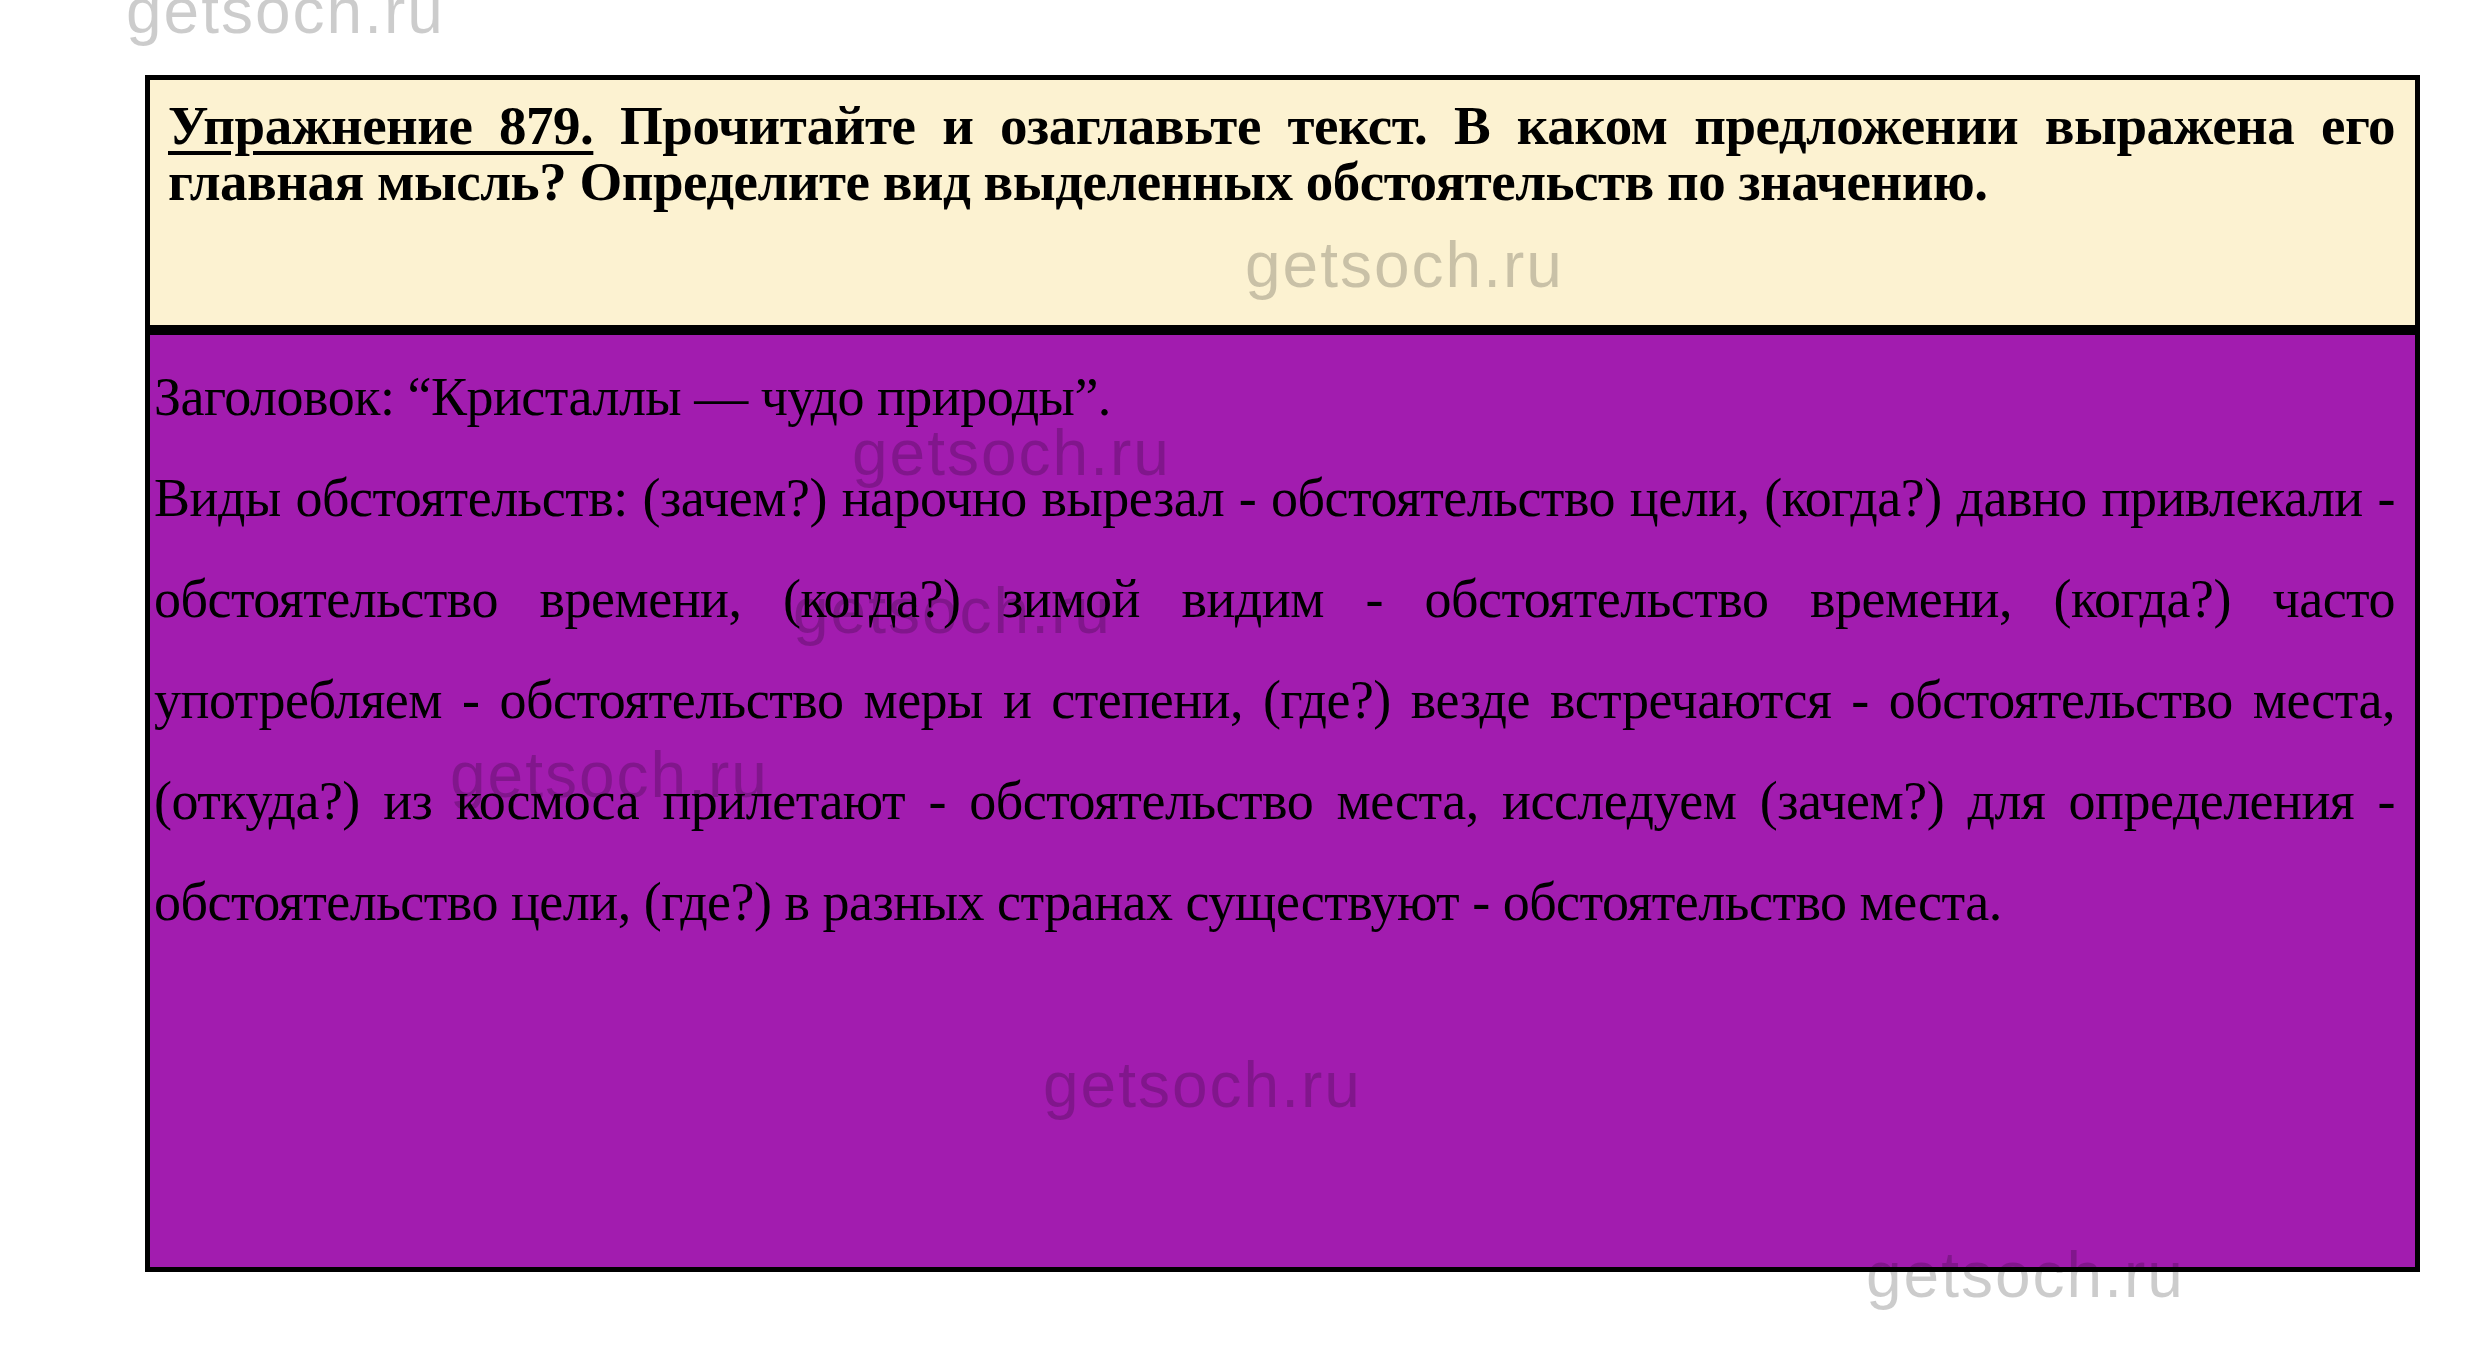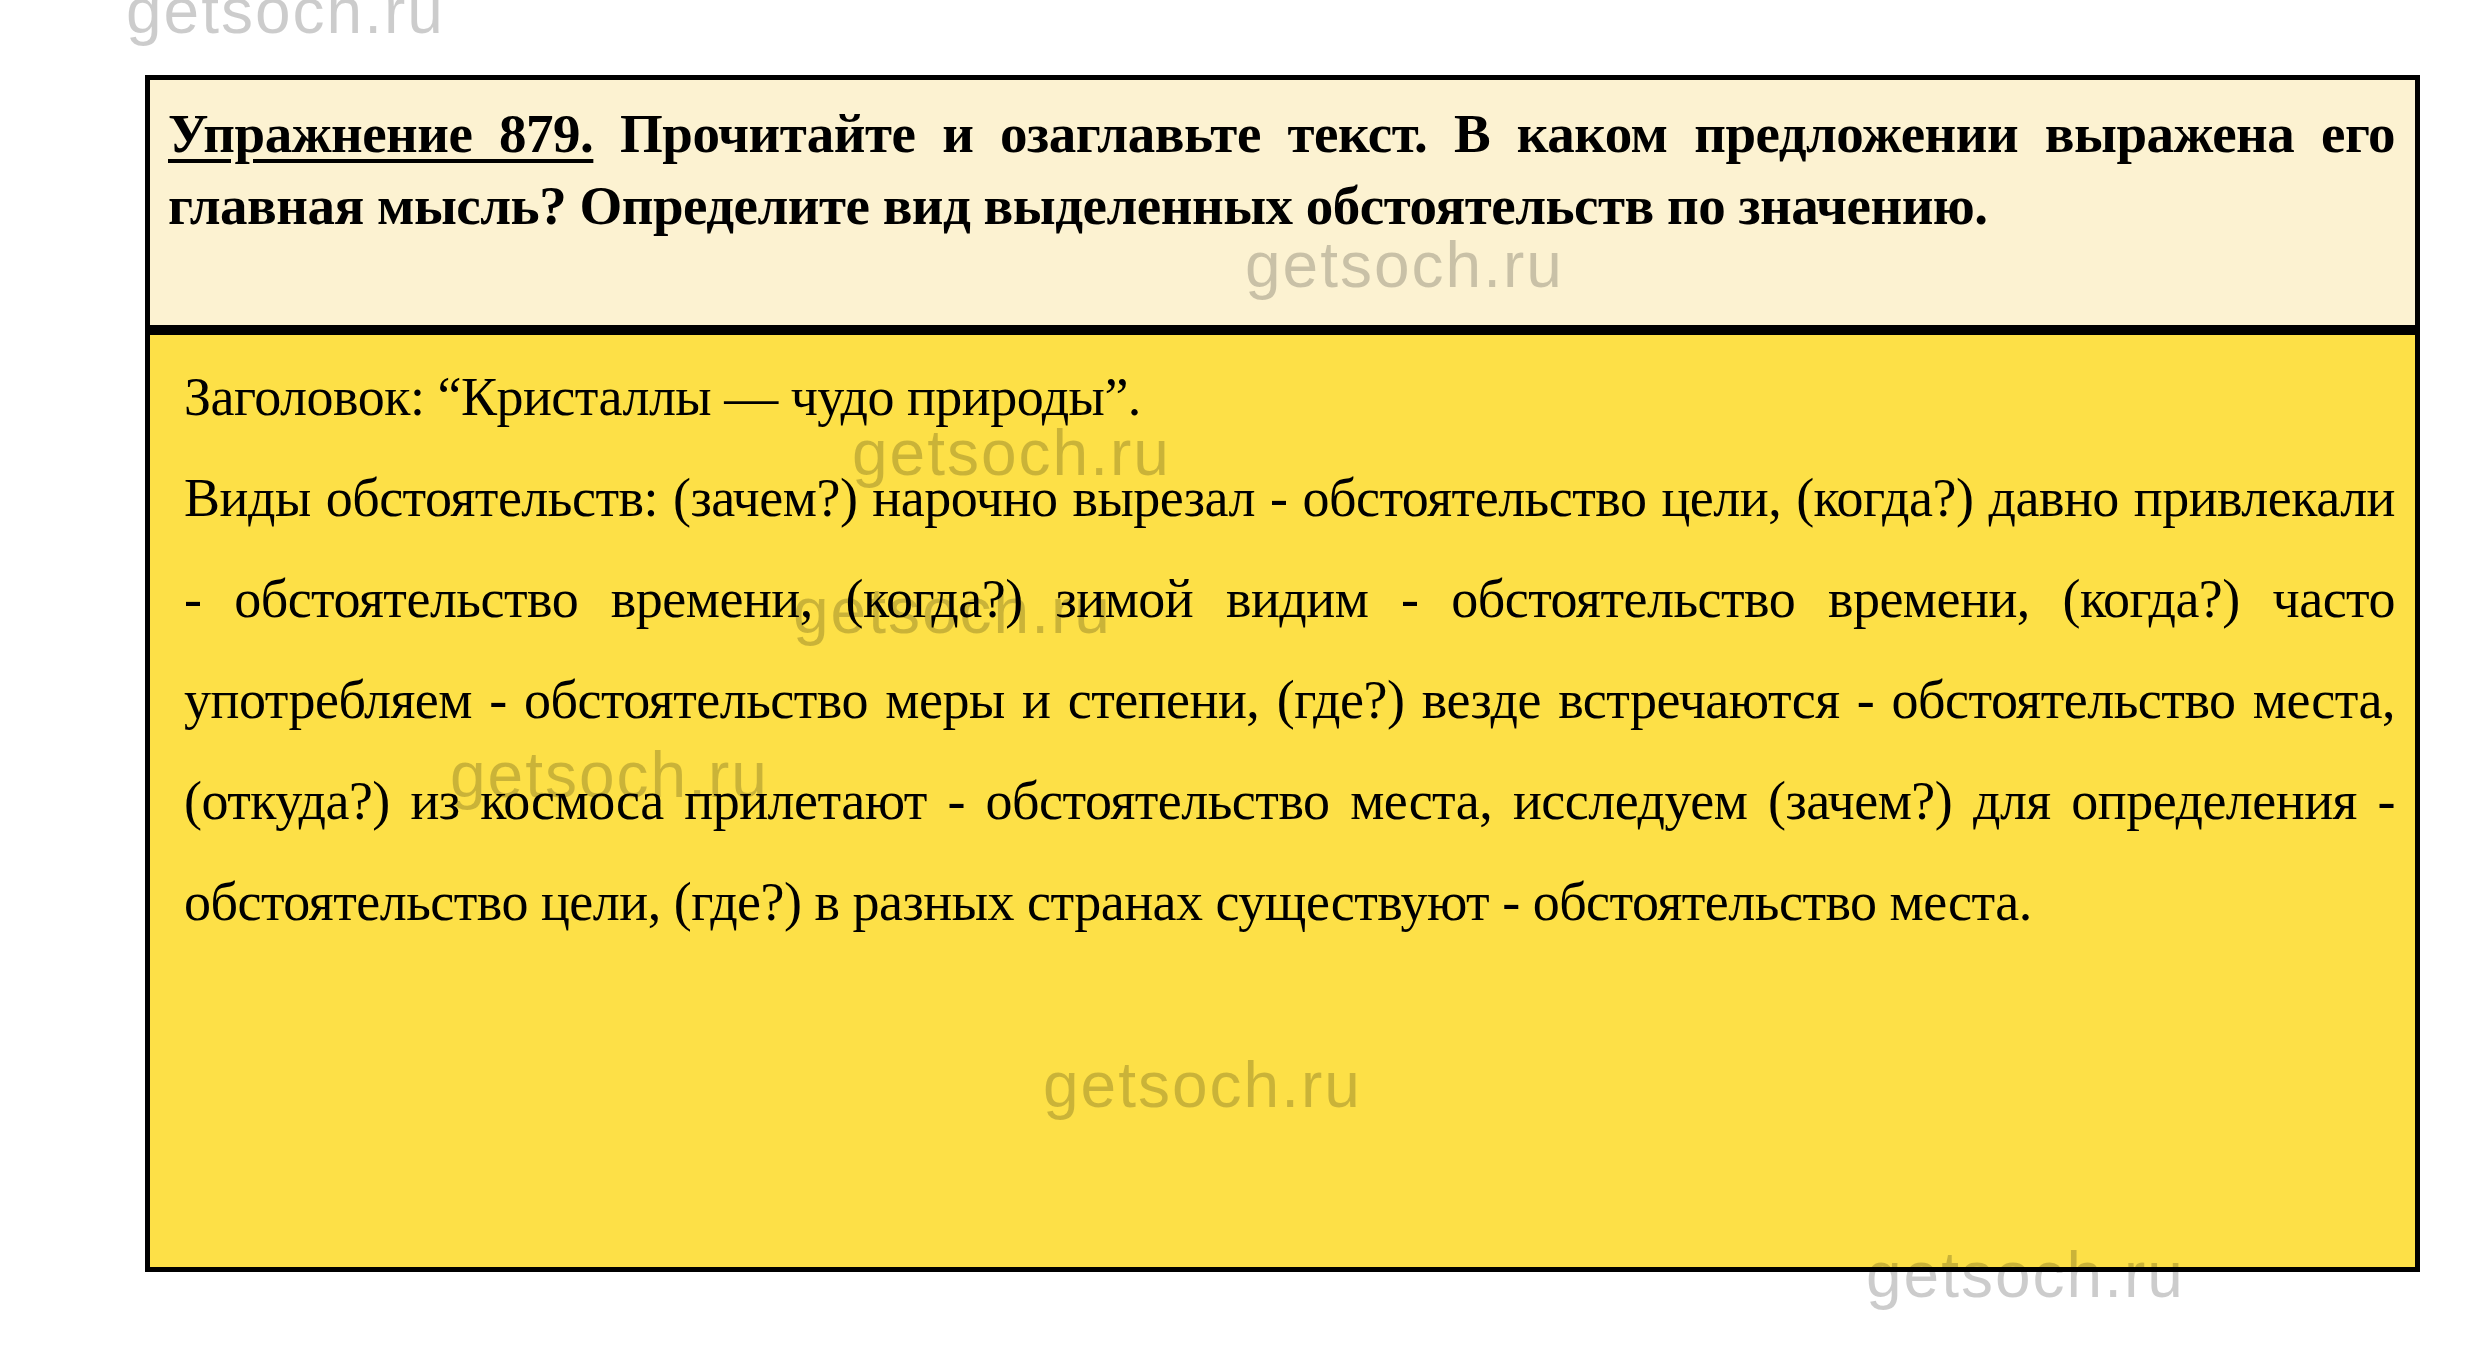--- a/index.html
+++ b/index.html
@@ -19,40 +19,40 @@
     height: 255px;
     background: #fcf2d1;
     border: 5px solid #000000;
     box-sizing: border-box;
     padding: 18px 20px 0 18px;
   }
   .header-text {
     margin: 0;
     font-size: 55px;
     font-weight: bold;
-    line-height: 72px;
+    line-height: 56px;
     text-align: justify;
     letter-spacing: -0.5px;
     color: #000000;
   }
   .ex-label {
     text-decoration: underline;
     text-underline-offset: 7px;
     text-decoration-thickness: 4px;
   }
   .answer-box {
     position: absolute;
     left: 145px;
     top: 330px;
     width: 2275px;
     height: 942px;
-    background: #fde047;
+    background: #a21caf;
     border: 5px solid #000000;
     box-sizing: border-box;
-    padding: 12px 20px 0 34px;
+    padding: 12px 20px 0 4px;
   }
   .body-text {
     margin: 0;
     font-size: 54px;
     font-weight: normal;
     line-height: 101px;
     text-align: justify;
     letter-spacing: -0.5px;
     color: #000000;
   }

